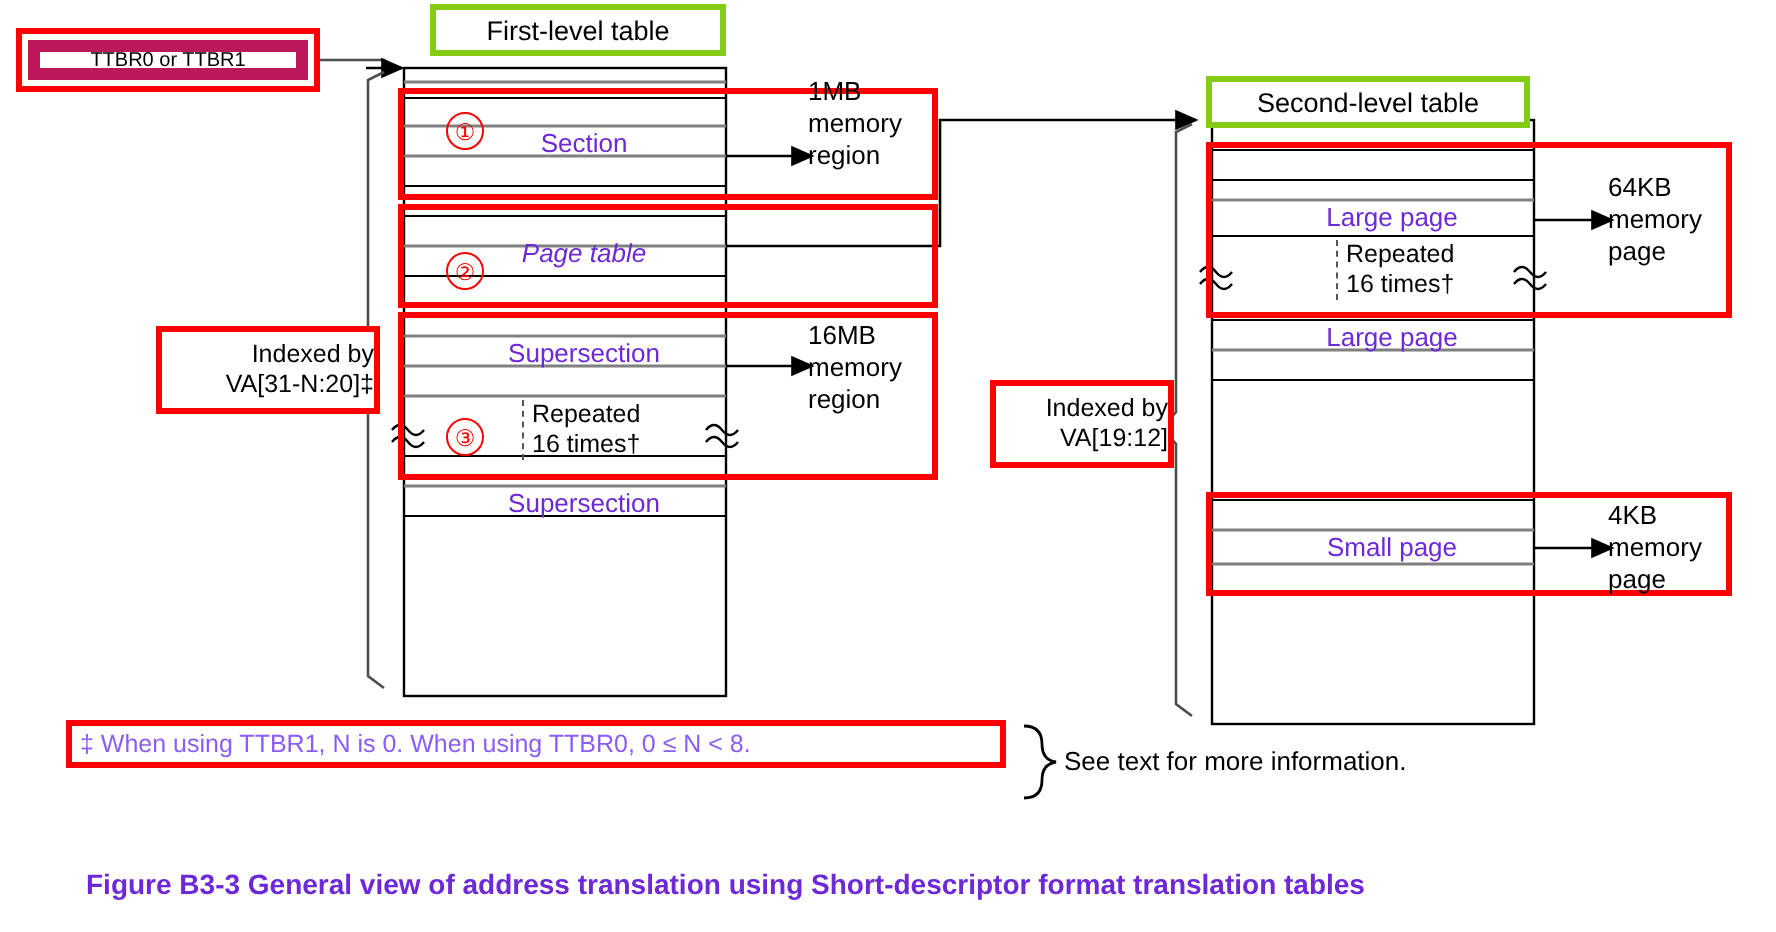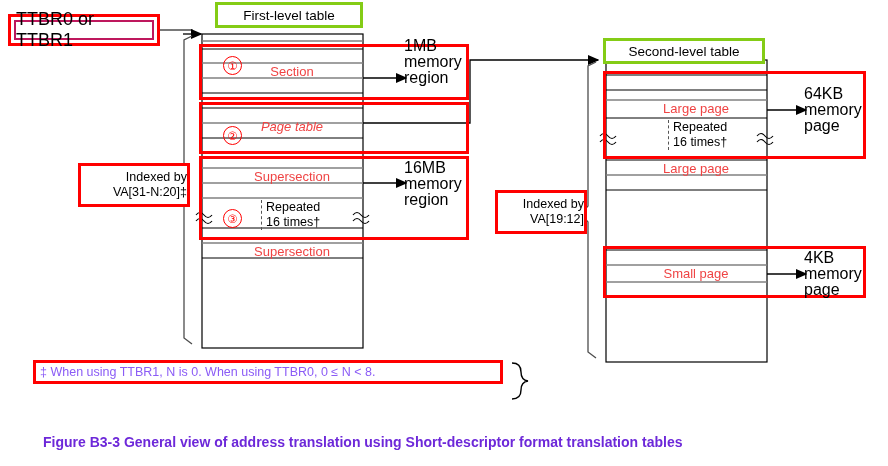--- a/index.html
+++ b/index.html
@@ -5,27 +5,27 @@
   html,body{margin:0;padding:0;background:#fff;}
   body{font-family:"Liberation Sans","DejaVu Sans",sans-serif;}
   #stage{position:relative;width:888px;height:466px;overflow:hidden;background:#fff;}
   #svgroot{position:absolute;left:0;top:0;width:888px;height:466px;}
   .redbox{position:absolute;border:3px solid #FF0000;box-sizing:border-box;}
   .hdrbox{position:absolute;border:3px solid #84cc16;box-sizing:border-box;background:#fff;
           display:flex;align-items:center;justify-content:center;font-size:13.5px;color:#000;}
   .notebox{position:absolute;border:3px solid #FF0000;box-sizing:border-box;background:#fff;
            display:flex;flex-direction:column;align-items:flex-end;justify-content:center;
            font-size:12.5px;line-height:15px;padding-left:6px;}
-  .ttbr{position:absolute;border:2px solid #be185d;box-sizing:border-box;background:#fff;
-        display:flex;align-items:center;justify-content:center;font-size:18px;}
+  .ttbr{position:absolute;border:6px solid #be185d;box-sizing:border-box;background:#fff;
+        display:flex;align-items:center;justify-content:center;font-size:10px;}
   .circnum{position:absolute;width:17px;height:17px;border:1.4px solid #FF0000;border-radius:50%;
            color:#FF0000;font-size:11.5px;display:flex;align-items:center;justify-content:center;
            background:transparent;}
-  .rowtxt{position:absolute;font-size:13px;color:#ef4444;text-align:center;}
-  .memtxt{position:absolute;font-size:16px;color:#000;line-height:16px;}
+  .rowtxt{position:absolute;font-size:13px;color:#6d28d9;text-align:center;}
+  .memtxt{position:absolute;font-size:13px;color:#000;line-height:16px;}
   .caption{position:absolute;font-size:14px;font-weight:bold;color:#6d28d9;white-space:nowrap;}
   .footnotes{position:absolute;font-size:12.5px;line-height:17px;color:#8b5cf6;white-space:nowrap;}
   .seetext{position:absolute;font-size:13px;color:#000;white-space:nowrap;}
   .repeat{position:absolute;font-size:12.5px;line-height:15px;color:#000;
           border-left:1.5px dashed #555;padding-left:4px;}
 </style>
 </head>
 <body>
 
 <div id="stage">
@@ -171,16 +171,17 @@
 
   <div class="rowtxt" style="left:636px;top:266px;width:120px;">Small page</div>
   <div class="memtxt" style="left:804px;top:250px;width:66px;">
     <div>4KB</div>
     <div>memory</div>
     <div>page</div>
   </div>
 
   <div class="redbox" style="left:33px;top:360px;width:470px;height:24px;"></div>
   <div class="footnotes" style="left:40px;top:364px;">‡ When using TTBR1, N is 0. When using TTBR0, 0 ≤ N &lt; 8.</div>
+  <div class="seetext" style="left:532px;top:373px;">See text for more information.</div>
 
   <div class="caption" style="left:43px;top:434px;">Figure B3-3 General view of address translation using Short-descriptor format translation tables</div>
 
 </div>
 
 </body></html>

